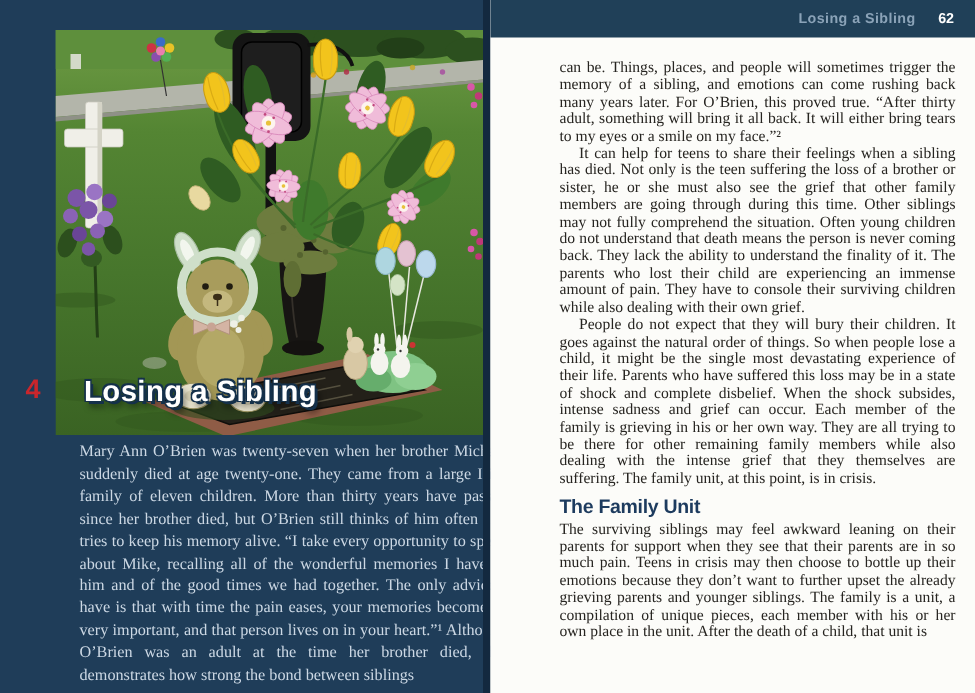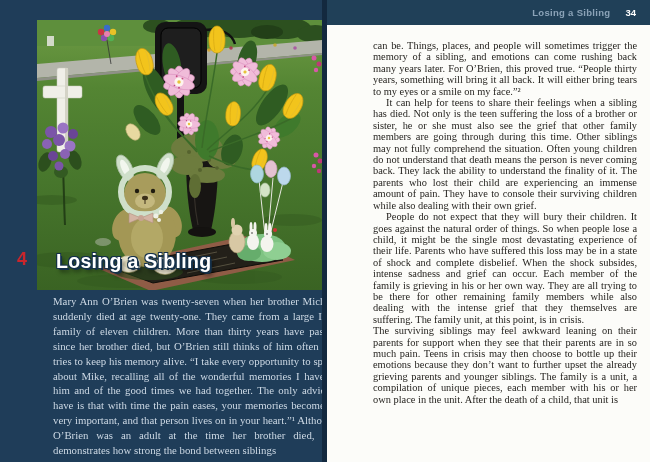--- a/index.html
+++ b/index.html
@@ -317,24 +317,25 @@
     <div class="left-body">
       <p>Mary Ann O’Brien was twenty-seven when her brother Michael suddenly died at age twenty-one. They came from a large Irish family of eleven children. More than thirty years have passed since her brother died, but O’Brien still thinks of him often and tries to keep his memory alive. “I take every opportunity to speak about Mike, recalling all of the wonderful memories I have of him and of the good times we had together. The only advice I have is that with time the pain eases, your memories become so very important, and that person lives on in your heart.”¹ Although O’Brien was an adult at the time her brother died, this demonstrates how strong the bond between siblings</p>
     </div>
   </div>
 
   <div class="spine"></div>
 
   <div class="right-page">
     <div class="header-bar">
       <span class="running-title">Losing a Sibling</span>
-      <span class="page-number">34</span>
+      <span class="page-number">62</span>
     </div>
 
     <div class="right-body">
-      <p>can be. Things, places, and people will sometimes trigger the memory of a sibling, and emotions can come rushing back many years later. For O’Brien, this proved true. “People thirty years, something will bring it all back. It will either bring tears to my eyes or a smile on my face.”²</p>
+      <p>can be. Things, places, and people will sometimes trigger the memory of a sibling, and emotions can come rushing back many years later. For O’Brien, this proved true. “After thirty adult, something will bring it all back. It will either bring tears to my eyes or a smile on my face.”²</p>
       <p class="indent">It can help for teens to share their feelings when a sibling has died. Not only is the teen suffering the loss of a brother or sister, he or she must also see the grief that other family members are going through during this time. Other siblings may not fully comprehend the situation. Often young children do not understand that death means the person is never coming back. They lack the ability to understand the finality of it. The parents who lost their child are experiencing an immense amount of pain. They have to console their surviving children while also dealing with their own grief.</p>
       <p class="indent">People do not expect that they will bury their children. It goes against the natural order of things. So when people lose a child, it might be the single most devastating experience of their life. Parents who have suffered this loss may be in a state of shock and complete disbelief. When the shock subsides, intense sadness and grief can occur. Each member of the family is grieving in his or her own way. They are all trying to be there for other remaining family members while also dealing with the intense grief that they themselves are suffering. The family unit, at this point, is in crisis.</p>
+      <h2 class="section-heading">The Family Unit</h2>
       <p>The surviving siblings may feel awkward leaning on their parents for support when they see that their parents are in so much pain. Teens in crisis may then choose to bottle up their emotions because they don’t want to further upset the already grieving parents and younger siblings. The family is a unit, a compilation of unique pieces, each member with his or her own place in the unit. After the death of a child, that unit is</p>
     </div>
   </div>
 
 </div>
 
 </body></html>

